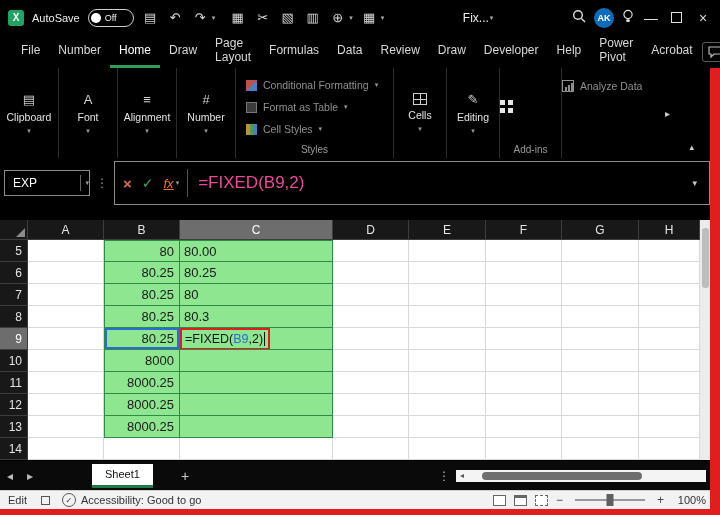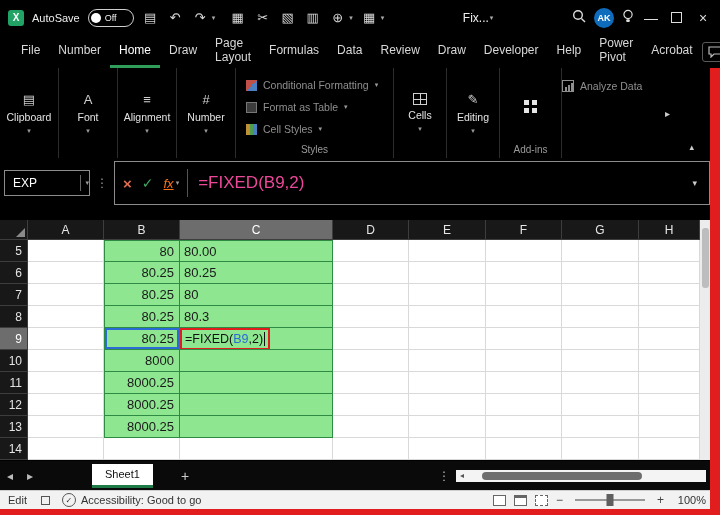--- a/index.html
+++ b/index.html
@@ -49,21 +49,21 @@
   .sq{width:11px;height:11px;display:inline-block;}
   .sq.cf{background:linear-gradient(135deg,#c2504a 50%,#4a7fc2 50%);}
   .sq.ft{border:1px solid #777;background:#3c3c3c;box-sizing:border-box;}
   .sq.cs{background:linear-gradient(90deg,#bf9136 33%,#4f9e4d 33% 66%,#4a7fc2 66%);}
   .group-bottom-label{position:absolute;bottom:3px;left:0;right:0;text-align:center;
                       font-size:10px;color:#9a9a9a;}
   .cellsish{width:52px;}
   .grid-icon{width:14px;height:12px;border:1px solid #cfcfcf;box-sizing:border-box;
              background:linear-gradient(#cfcfcf,#cfcfcf) center/100% 1px no-repeat,
                         linear-gradient(#cfcfcf,#cfcfcf) center/1px 100% no-repeat;}
-  .addins-group{width:62px;position:relative;display:flex;flex-direction:column;align-items:center;
+  .addins-group{width:62px;position:relative;display:flex;flex-direction:column;align-items:flex-start;
                 justify-content:center;border-right:1px solid #2c2c2c;padding-bottom:14px;box-sizing:border-box;}
   .addins-icon{width:13px;height:13px;background:
       linear-gradient(#e6e6e6,#e6e6e6) 0 0/5px 5px no-repeat,
       linear-gradient(#e6e6e6,#e6e6e6) 8px 0/5px 5px no-repeat,
       linear-gradient(#e6e6e6,#e6e6e6) 0 8px/5px 5px no-repeat,
       linear-gradient(#e6e6e6,#e6e6e6) 8px 8px/5px 5px no-repeat;}
   .analyze-group{width:112px;display:flex;align-items:flex-start;gap:6px;padding-top:12px;
                  font-size:10.5px;color:#8f8f8f;}
   .analyze-icon{width:12px;height:12px;border:1px solid #8f8f8f;box-sizing:border-box;
                 background:linear-gradient(#8f8f8f,#8f8f8f) 2px 6px/2px 4px no-repeat,

